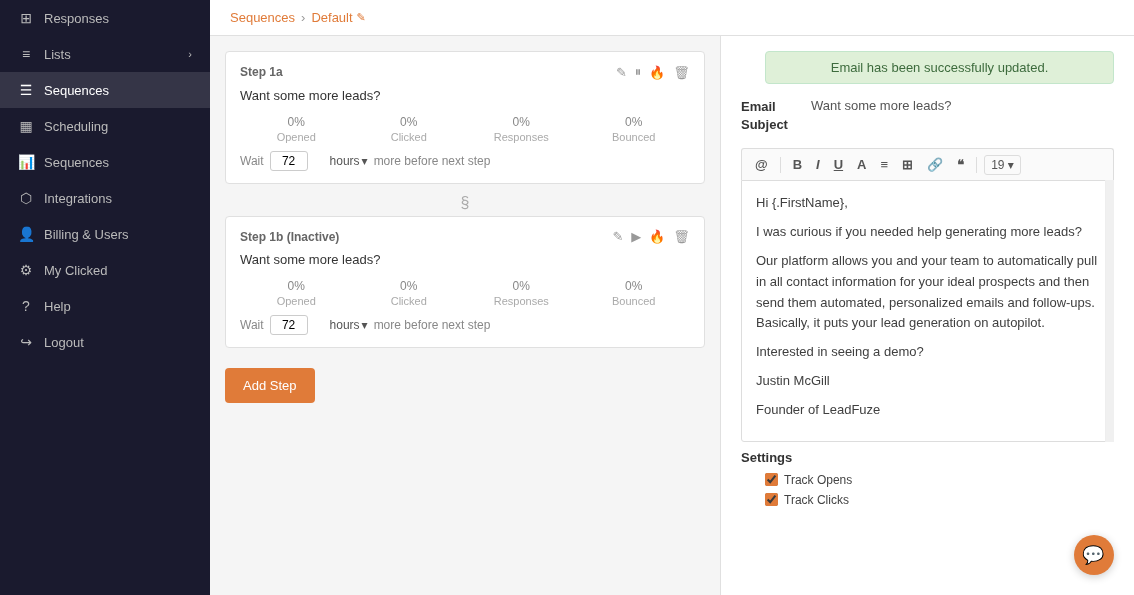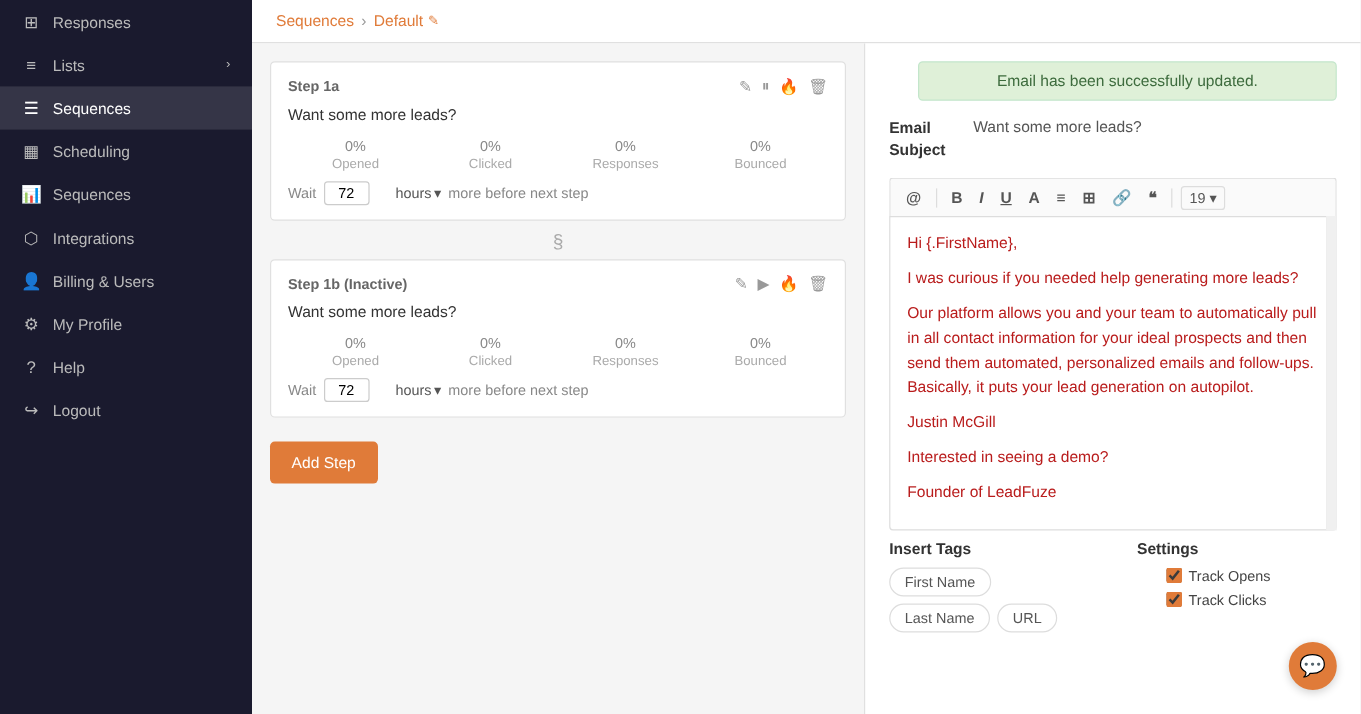--- a/index.html
+++ b/index.html
@@ -252,21 +252,21 @@
       padding: 2px 6px;
       cursor: pointer;
     }
 
     
     .editor-body {
       border: 1px solid #ddd;
       border-radius: 0 0 3px 3px;
       padding: 12px 14px;
       font-size: 13px;
-      color: #b91c1c;
+      color: #404040;
       line-height: 1.6;
       min-height: 160px;
       background: #fff;
       position: relative;
       overflow: hidden;
     }
     .editor-body p { margin-bottom: 8px; }
 
     
     .editor-scroll {
@@ -384,21 +384,21 @@
   <div class="sidebar-item">
     <span class="icon">⬡</span>
     <span>Integrations</span>
   </div>
   <div class="sidebar-item">
     <span class="icon">👤</span>
     <span>Billing &amp; Users</span>
   </div>
   <div class="sidebar-item">
     <span class="icon">⚙</span>
-    <span>My Profile</span>
+    <span>My Clicked</span>
   </div>
   <div class="sidebar-item">
     <span class="icon">?</span>
     <span>Help</span>
   </div>
   <div class="sidebar-item">
     <span class="icon">↪</span>
     <span>Logout</span>
   </div>
 </nav>
@@ -529,38 +529,29 @@
         <div class="toolbar-divider"></div>
         <button class="font-size-btn">19 ▾</button>
       </div>
 
       
       <div class="editor-scroll">
         <div class="editor-body">
           <p>Hi {.FirstName},</p>
           <p>I was curious if you needed help generating more leads?</p>
           <p>Our platform allows you and your team to automatically pull in all contact information for your ideal prospects and then send them automated, personalized emails and follow-ups. Basically, it puts your lead generation on autopilot.</p>
+          <p>Interested in seeing a demo?</p>
           <p>Justin McGill</p>
-          <p>Interested in seeing a demo?</p>
           <p>Founder of LeadFuze</p>
         </div>
       </div>
 
 
       
       <div class="bottom-section">
-        <div class="insert-tags">
-          <div class="section-label">Insert Tags</div>
-          <div class="tags-row">
-            <button class="tag-btn">First Name</button>
-            <button class="tag-btn">Last Name</button>
-            <button class="tag-btn">URL</button>
-
-          </div>
-        </div>
         <div class="settings-section">
           <div class="section-label">Settings</div>
           <div class="settings-item">
             <input type="checkbox" checked="" style="">
             <span>Track Opens</span>
           </div>
           <div class="settings-item">
             <input type="checkbox" checked="" style="">
             <span>Track Clicks</span>
           </div>

